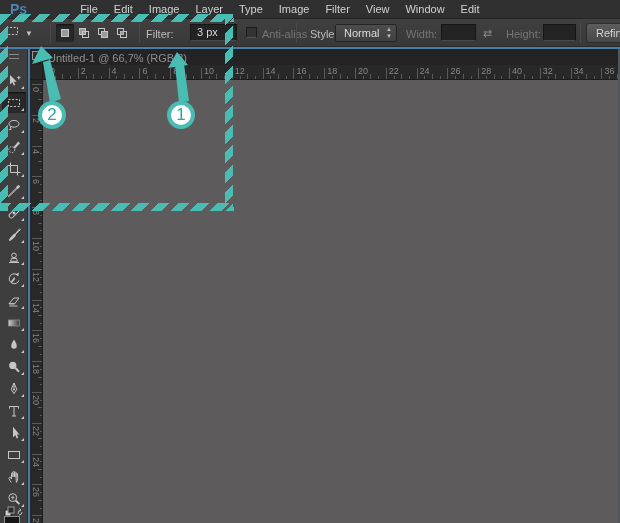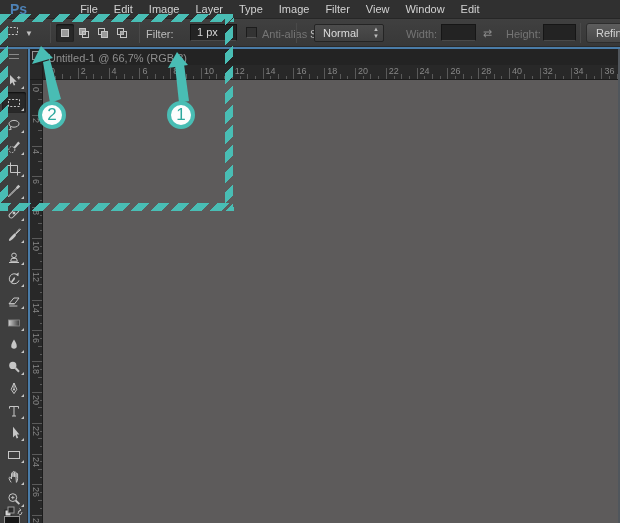--- a/index.html
+++ b/index.html
@@ -120,27 +120,27 @@
           <svg width="14" height="14" viewBox="0 0 14 14">
             <rect x="2.5" y="2.5" width="6" height="6" fill="none" stroke="#c6c6c6"></rect>
             <rect x="5.5" y="5.5" width="6" height="6" fill="none" stroke="#c6c6c6"></rect>
             <rect x="5.5" y="5.5" width="3" height="3" fill="#9a9a9a"></rect>
           </svg>
         </div>
       </div>
     <div class="vsep" style="left:139px"></div>
     <span class="lbl" style="left:146px">Filter:</span>
     <div class="field" style="left:190px;width:47px">
-      <span>1 px</span>
+      <span>3 px</span>
     </div>
     <span class="chkbox" style="left:246px"></span>
     <span class="lbl dis" style="left:262px">Anti-alias</span>
     <div class="vsep" style="left:296px"></div>
     <span class="lbl" style="left:310px">Style:</span>
-    <div class="combo" style="left:314px;width:70px">
+    <div class="combo" style="left:335px;width:62px">
       <span>Normal</span>
       <span class="spin">▲<br>▼</span>
     </div>
     <span class="lbl dis" style="left:406px">Width:</span>
     <div class="field" style="left:441px;width:35px">
       <span></span>
     </div>
     <span class="swap" style="left:483px">⇄</span>
     <span class="lbl dis" style="left:506px">Height:</span>
     <div class="field" style="left:543px;width:33px">

